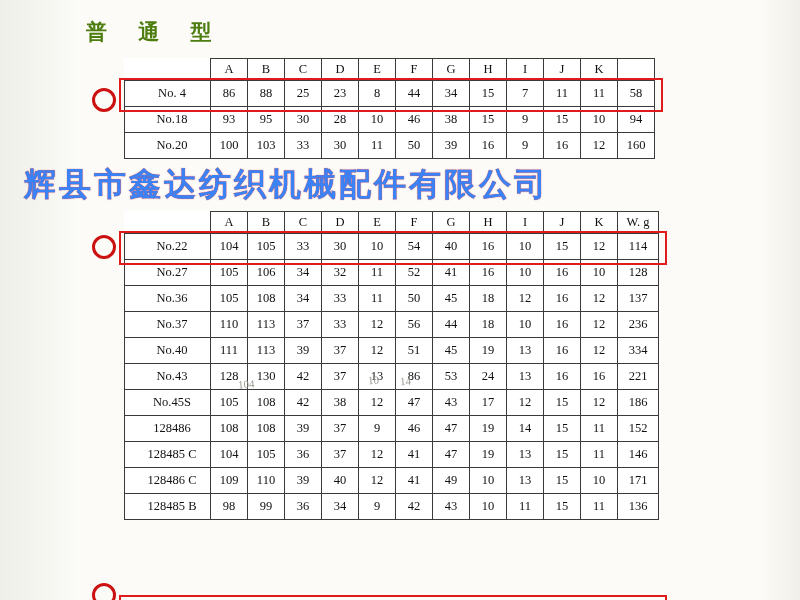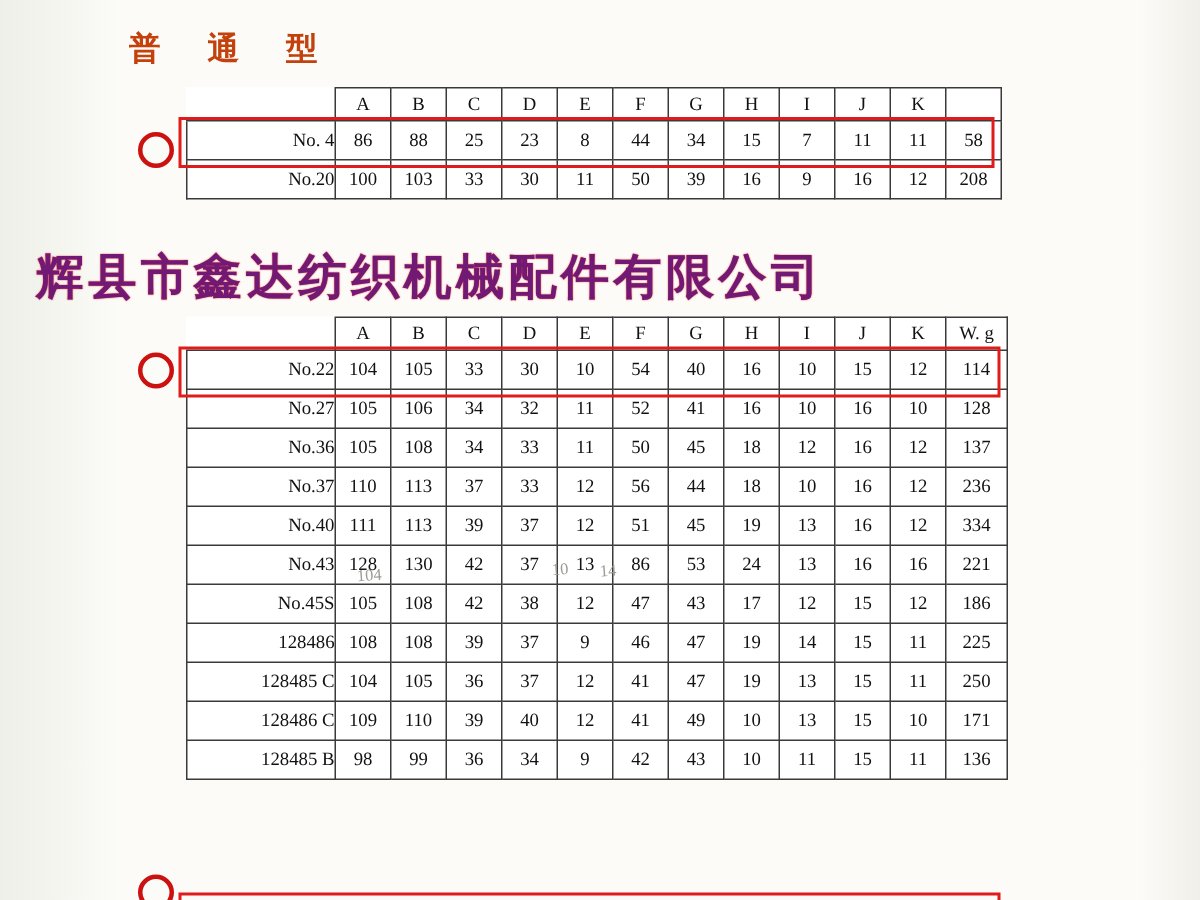--- a/index.html
+++ b/index.html
@@ -24,21 +24,21 @@
     position:absolute;right:0;top:0;width:40px;height:600px;
     background:linear-gradient(to left,#f0efe9,#fcfbf7);
   }
   .title{
     position:absolute;
     left:86px;top:18px;
     font-family:"DejaVu Sans", sans-serif;
     font-size:21px;
     font-weight:bold;
     letter-spacing:12px;
-    color:#c2410c;
+    color:#4d7c0f;
   }
 
   
   .hole{
     position:absolute;
     width:18px;height:18px;
     border:3px solid #cc1111;
     border-radius:50%;
     background:#fbfbf7;
   }
@@ -53,22 +53,22 @@
   table.grid td, table.grid th{
     border:1px solid #3a3a3a;
     font-size:12.5px;
     font-weight:normal;
     text-align:center;
     color:#111;
     padding:0;
     height:25px;
   }
   table.grid td.label{
-    text-align:right;
-    padding-left:22px;
+    text-align:center;
+    padding-left:9px;
     font-size:12.5px;
     width:76px;
   }
   table.grid th{
     font-size:12.5px;
     height:21px;
   }
   table.grid th.corner{
     width:76px;border-top:none;border-left:none;border-right:1px solid #3a3a3a;
   }
@@ -86,21 +86,21 @@
   }
 
   
   .watermark{
     position:absolute;
     left:24px;top:163px;
     width:760px;
     font-family:"DejaVu Sans", sans-serif;
     font-size:32px;
     font-weight:bold;
-    color:#701a75;
+    color:#3b82f6;
     letter-spacing:3px;
     white-space:nowrap;
     text-shadow:0 0 1px #e31010;
   }
 
   
   .pencil{
     position:absolute;
     color:#9b9a93;
     font-family:"Liberation Serif", serif;
@@ -149,33 +149,48 @@
           <td class="col">8</td>
           <td class="col">44</td>
           <td class="col">34</td>
           <td class="col">15</td>
           <td class="col">7</td>
           <td class="col">11</td>
           <td class="col">11</td>
           <td class="col">58</td>
         </tr>
         <tr>
+          <td class="label">No.18</td>
+          <td class="col">93</td>
+          <td class="col">95</td>
+          <td class="col">30</td>
+          <td class="col">28</td>
+          <td class="col">10</td>
+          <td class="col">46</td>
+          <td class="col">38</td>
+          <td class="col">15</td>
+          <td class="col">9</td>
+          <td class="col">15</td>
+          <td class="col">10</td>
+          <td class="col">94</td>
+        </tr>
+        <tr>
           <td class="label">No.20</td>
           <td class="col">100</td>
           <td class="col">103</td>
           <td class="col">33</td>
           <td class="col">30</td>
           <td class="col">11</td>
           <td class="col">50</td>
           <td class="col">39</td>
           <td class="col">16</td>
           <td class="col">9</td>
           <td class="col">16</td>
           <td class="col">12</td>
-          <td class="col">208</td>
+          <td class="col">160</td>
         </tr>
       </tbody>
   </table>
 
   <table class="grid" id="table2">
     <thead>
       <tr>
           <th class="corner"></th>
           <th class="col">A</th>
           <th class="col">B</th>
@@ -303,36 +318,36 @@
           <td class="col">108</td>
           <td class="col">39</td>
           <td class="col">37</td>
           <td class="col">9</td>
           <td class="col">46</td>
           <td class="col">47</td>
           <td class="col">19</td>
           <td class="col">14</td>
           <td class="col">15</td>
           <td class="col">11</td>
-          <td class="wg">225</td>
+          <td class="wg">152</td>
         </tr>
         <tr>
           <td class="label">128485 C</td>
           <td class="col">104</td>
           <td class="col">105</td>
           <td class="col">36</td>
           <td class="col">37</td>
           <td class="col">12</td>
           <td class="col">41</td>
           <td class="col">47</td>
           <td class="col">19</td>
           <td class="col">13</td>
           <td class="col">15</td>
           <td class="col">11</td>
-          <td class="wg">250</td>
+          <td class="wg">146</td>
         </tr>
         <tr>
           <td class="label">128486 C</td>
           <td class="col">109</td>
           <td class="col">110</td>
           <td class="col">39</td>
           <td class="col">40</td>
           <td class="col">12</td>
           <td class="col">41</td>
           <td class="col">49</td>

